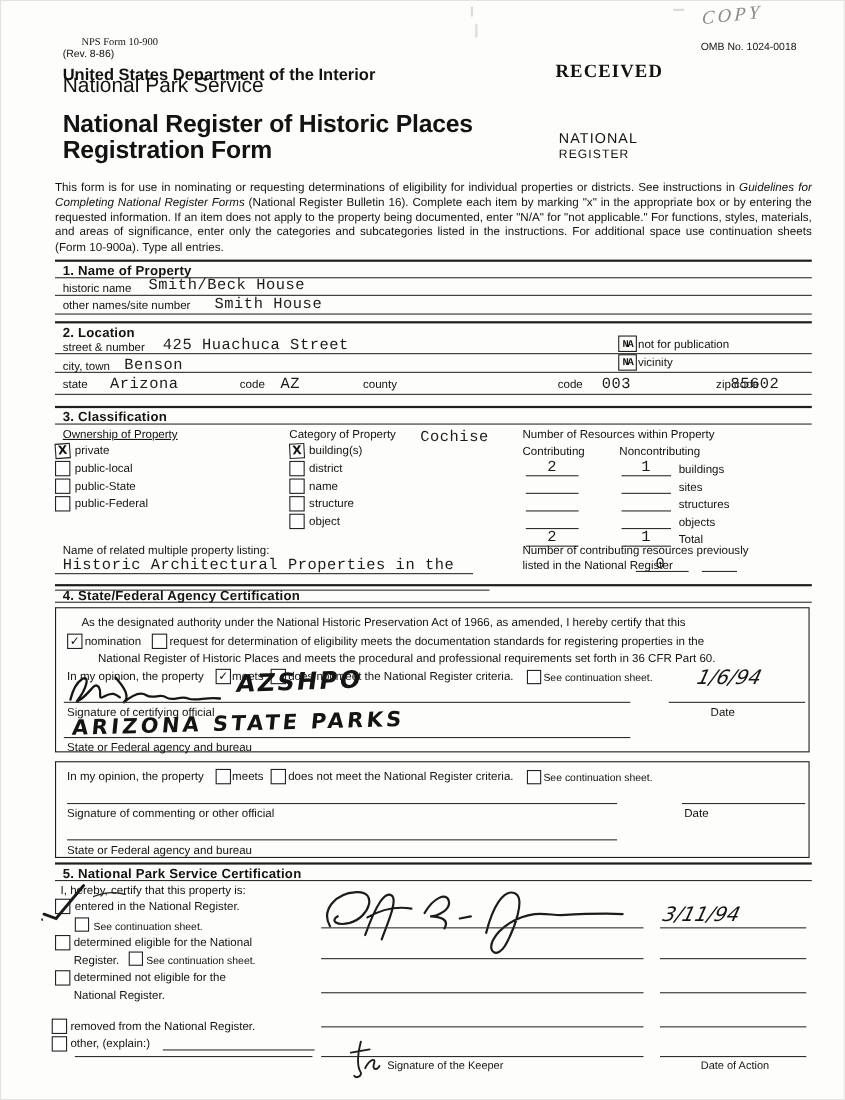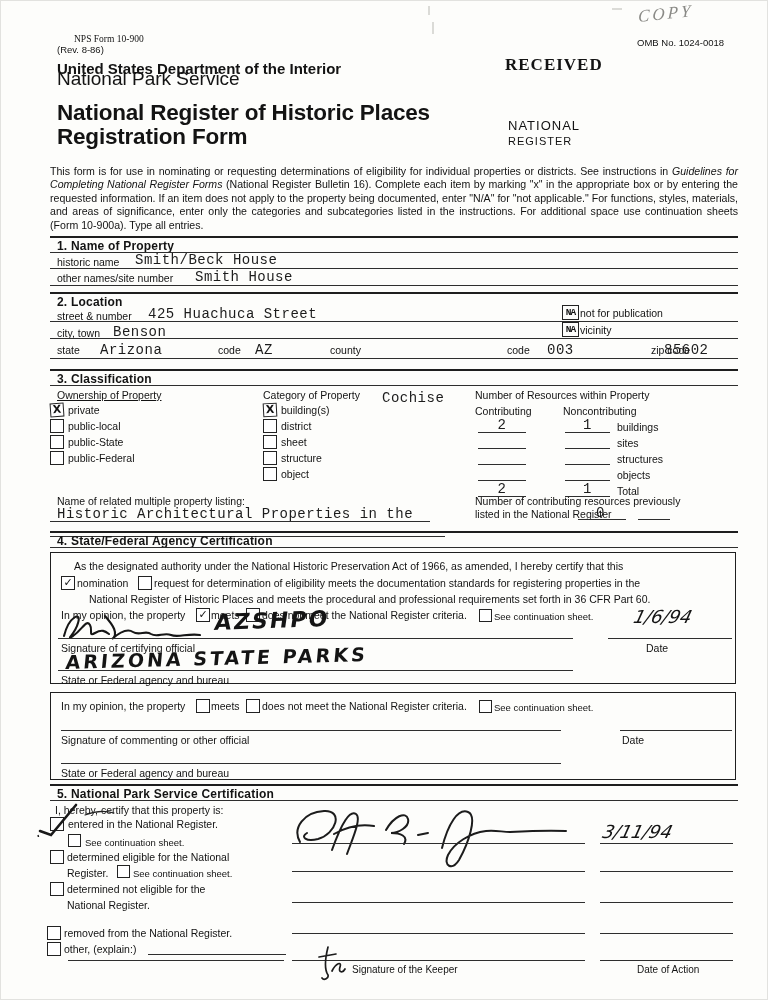--- a/index.html
+++ b/index.html
@@ -105,21 +105,21 @@
   <div class="cb" style="left:50px;top:435px;"></div>
   <div class="abs lbl" style="left:68px;top:436px;">public-State</div>
   <div class="cb" style="left:50px;top:451px;"></div>
   <div class="abs lbl" style="left:68px;top:452px;">public-Federal</div>
 
   <div class="cb" style="left:263px;top:403px;transform:rotate(-3deg);">X</div>
   <div class="abs lbl" style="left:281px;top:404px;">building(s)</div>
   <div class="cb" style="left:263px;top:419px;"></div>
   <div class="abs lbl" style="left:281px;top:420px;">district</div>
   <div class="cb" style="left:263px;top:435px;"></div>
-  <div class="abs lbl" style="left:281px;top:436px;">sheet</div>
+  <div class="abs lbl" style="left:281px;top:436px;">name</div>
   <div class="cb" style="left:263px;top:451px;"></div>
   <div class="abs lbl" style="left:281px;top:452px;">structure</div>
   <div class="cb" style="left:263px;top:467px;"></div>
   <div class="abs lbl" style="left:281px;top:468px;">object</div>
 
   <div class="abs lbl" style="left:475px;top:405px;">Contributing</div>
   <div class="abs lbl" style="left:563px;top:405px;">Noncontributing</div>
 
   <div class="abs typed" style="left:478px;top:417px;width:48px;text-align:center;">2</div>
   <div class="rule" style="left:478px;top:432px;width:48px;"></div>

